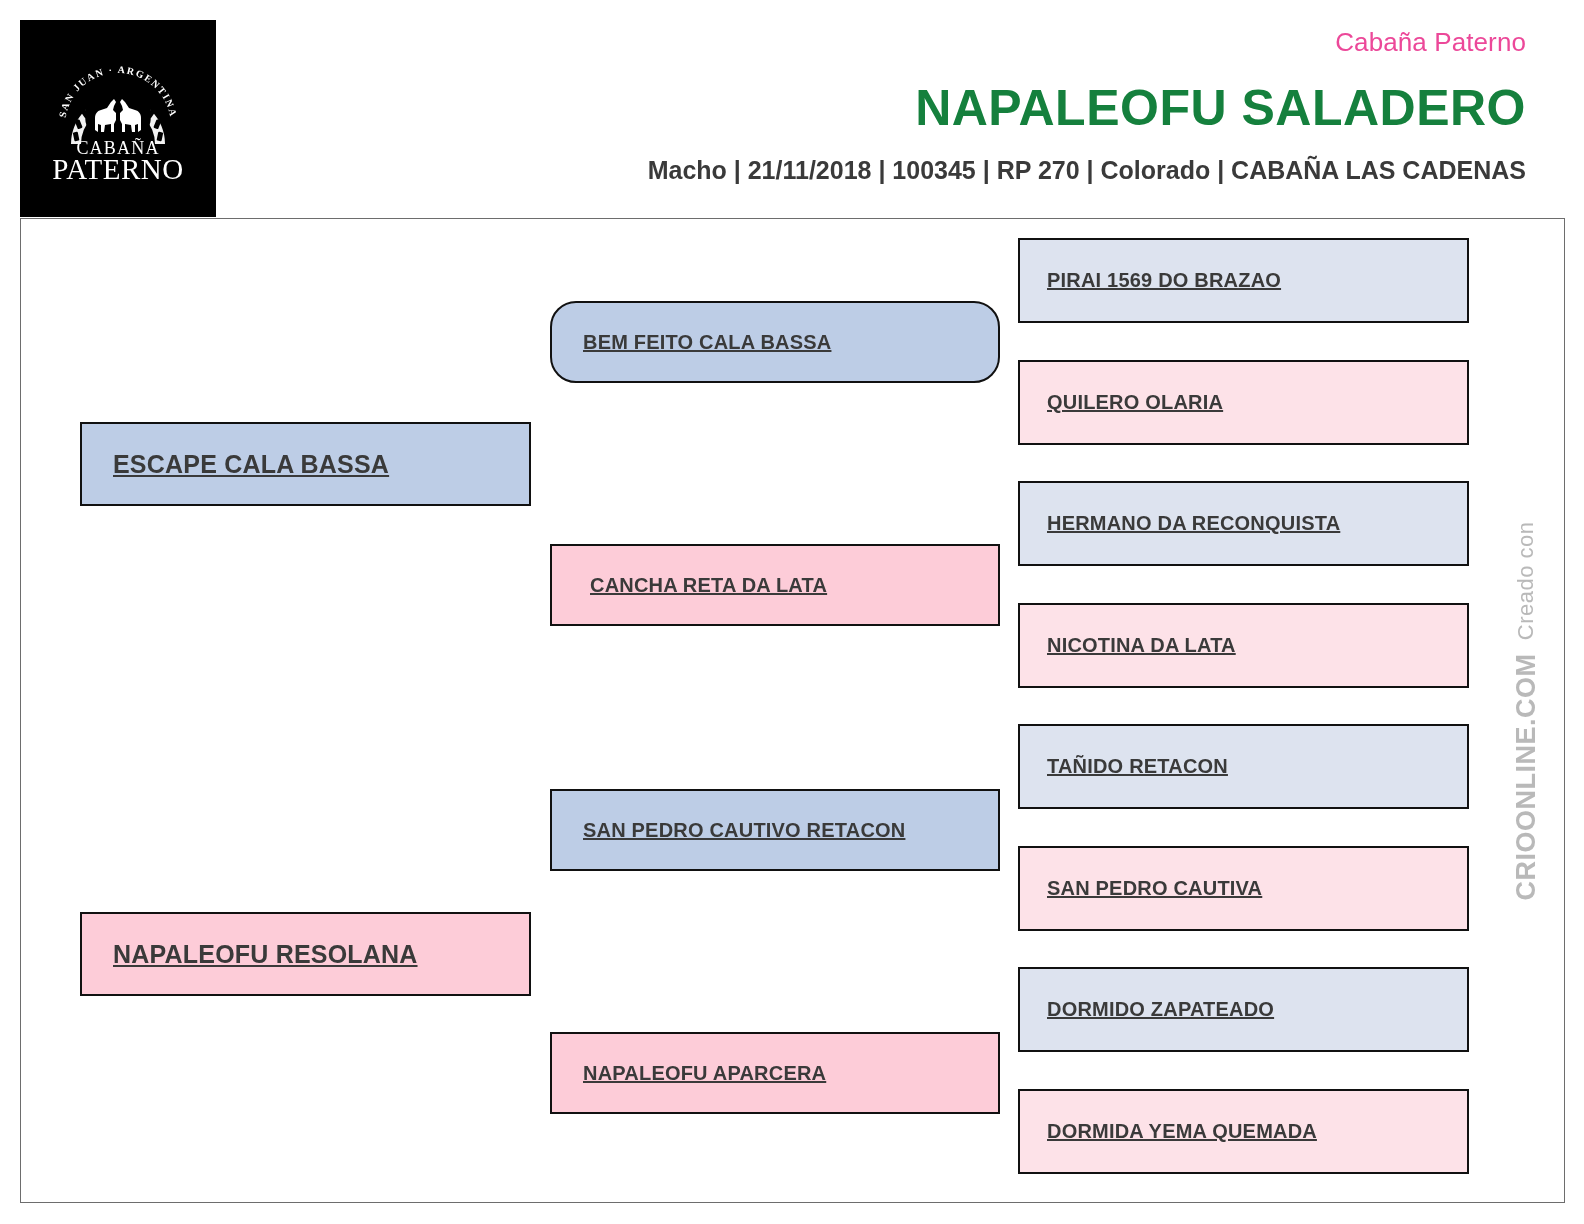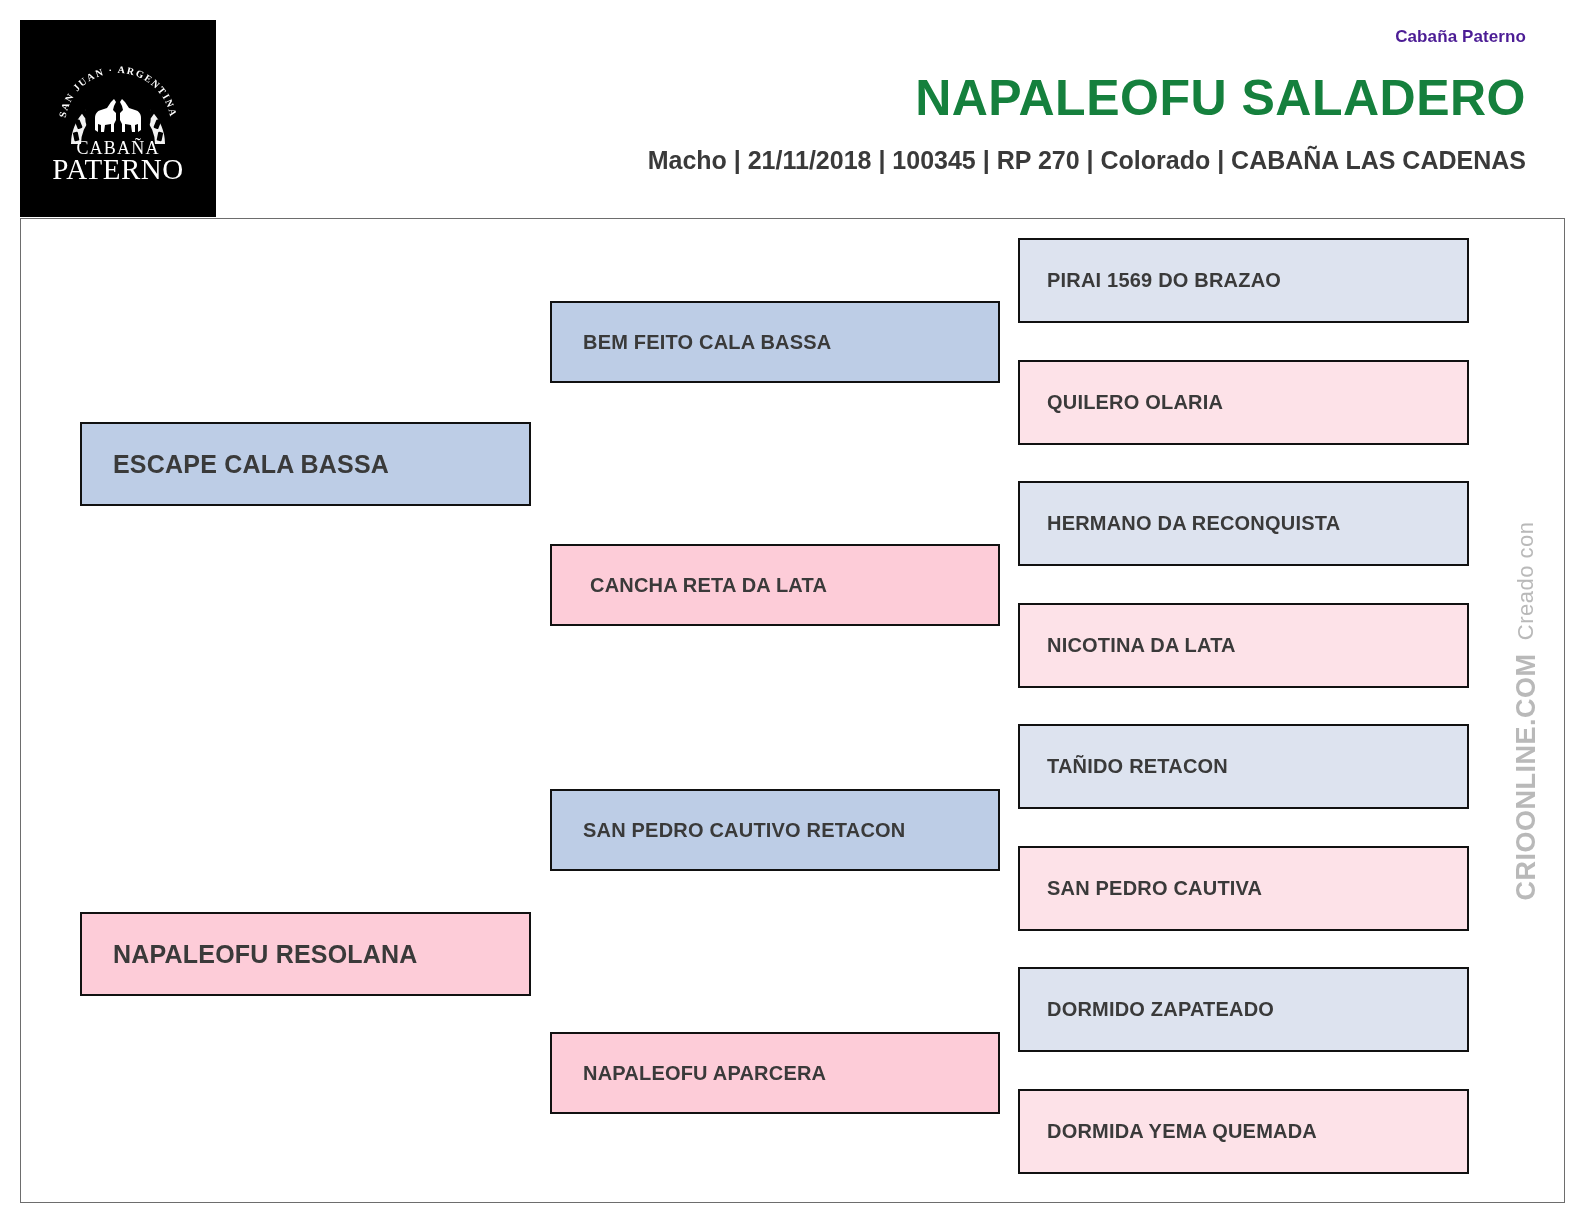--- a/index.html
+++ b/index.html
@@ -52,24 +52,24 @@
   }
 
   #header-text {
     position: absolute;
     right: 58px;
     top: 28px;
     text-align: right;
     color: #3b3b3b;
   }
   #breeder-line {
-    font-size: 17px;
-    font-weight: bold;
+    font-size: 26px;
+    font-weight: normal;
     letter-spacing: 0.1px;
-    color: #4c1d95;
+    color: #ec4899;
     line-height: 1.1;
   }
   #animal-name {
     font-size: 50px;
     font-weight: bold;
     letter-spacing: 0.5px;
     color: #15803d;
     line-height: 1.1;
     margin-top: 24px;
     white-space: nowrap;
@@ -119,20 +119,21 @@
   
   .pbox {
     position: absolute;
     box-sizing: border-box;
     border: 2px solid #111111;
     display: flex;
     align-items: center;
     color: #3a3a3a;
     font-weight: bold;
     letter-spacing: 0.2px;
+    text-decoration: underline;
   }
   .pbox span {
     display: block;
   }
 
   
   .gen1 {
     left: 59px;
     width: 451px;
     height: 84px;
@@ -223,21 +224,21 @@
       <span class="wm-strong">CRIOONLINE.COM</span><span class="wm-soft">&nbsp;&nbsp;</span><span class="wm-soft">Creado con</span>
     </div>
 
     <div class="pbox gen1 fill-blue-mid" style="top:203px;">
       <span>ESCAPE CALA BASSA</span>
     </div>
     <div class="pbox gen1 fill-pink-mid" style="top:693px;">
       <span>NAPALEOFU RESOLANA</span>
     </div>
 
-    <div class="pbox gen2 fill-blue-mid" style="top:82px;">
+    <div class="pbox gen2 fill-blue-mid" style="top:82px;border-radius:26px;">
       <span>BEM FEITO CALA BASSA</span>
     </div>
     <div class="pbox gen2 fill-pink-mid" style="top:325px;padding-left:38px;">
       <span>CANCHA RETA DA LATA</span>
     </div>
     <div class="pbox gen2 fill-blue-mid" style="top:570px;">
       <span>SAN PEDRO CAUTIVO RETACON</span>
     </div>
     <div class="pbox gen2 fill-pink-mid" style="top:813px;">
       <span>NAPALEOFU APARCERA</span>

